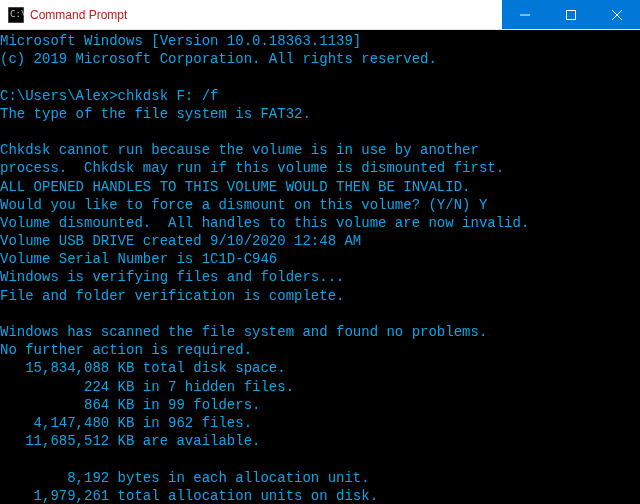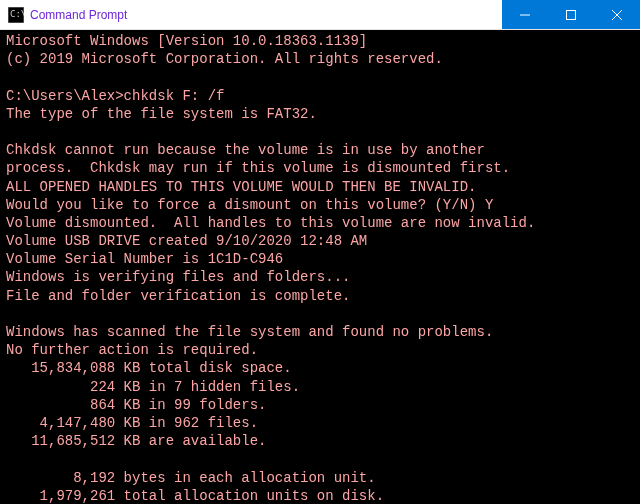--- a/index.html
+++ b/index.html
@@ -34,21 +34,21 @@
       margin-right: 6px;
       flex-shrink: 0;
     }
     .titlebar-icon svg {
       width: 16px;
       height: 16px;
       display: block;
     }
     .titlebar-text {
       font-size: 12px;
-      color: #6d28d9;
+      color: #b91c1c;
       flex: 1;
     }
     .titlebar-controls {
       display: flex;
       height: 100%;
     }
     .tb-btn {
       width: 46px;
       height: 100%;
       display: flex;
@@ -63,25 +63,25 @@
     .tb-btn svg {
       width: 10px;
       height: 10px;
       stroke: #fff;
       stroke-width: 1;
       fill: none;
     }
     .terminal {
       flex: 1;
       background: #000;
-      color: #fca5a5;
+      color: #0ea5e9;
       font-family: Consolas, "Courier New", monospace;
       font-size: 14px;
       line-height: 1.3;
-      padding: 2px 6px;
+      padding: 2px 0;
       white-space: pre;
       overflow: hidden;
     }
     .terminal div {
       white-space: pre;
     }
   </style>
 </head>
 <body>
 

